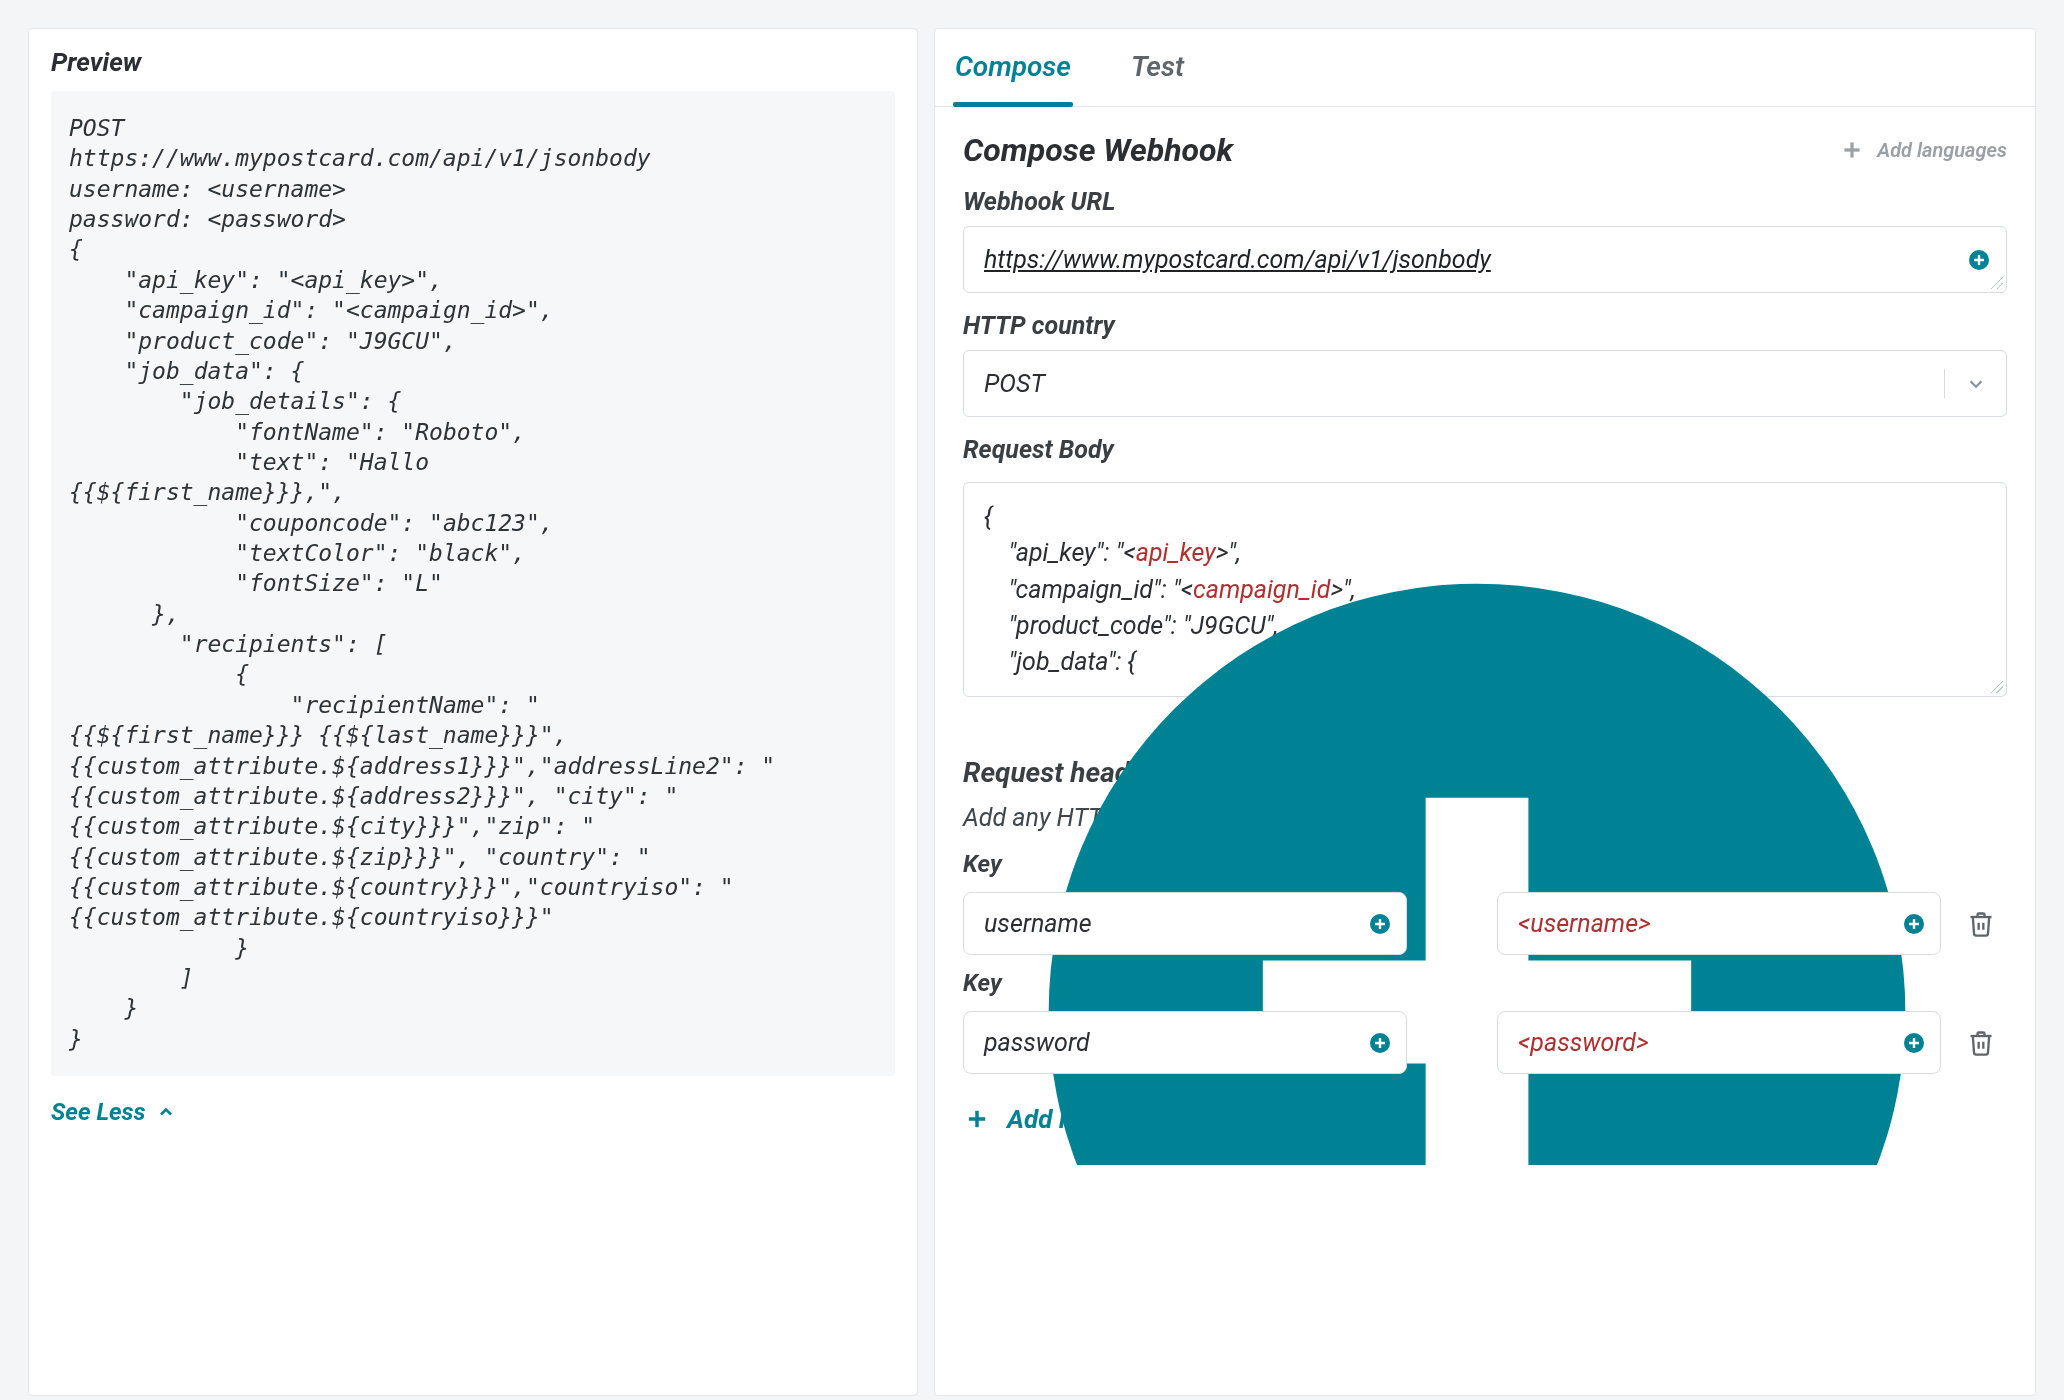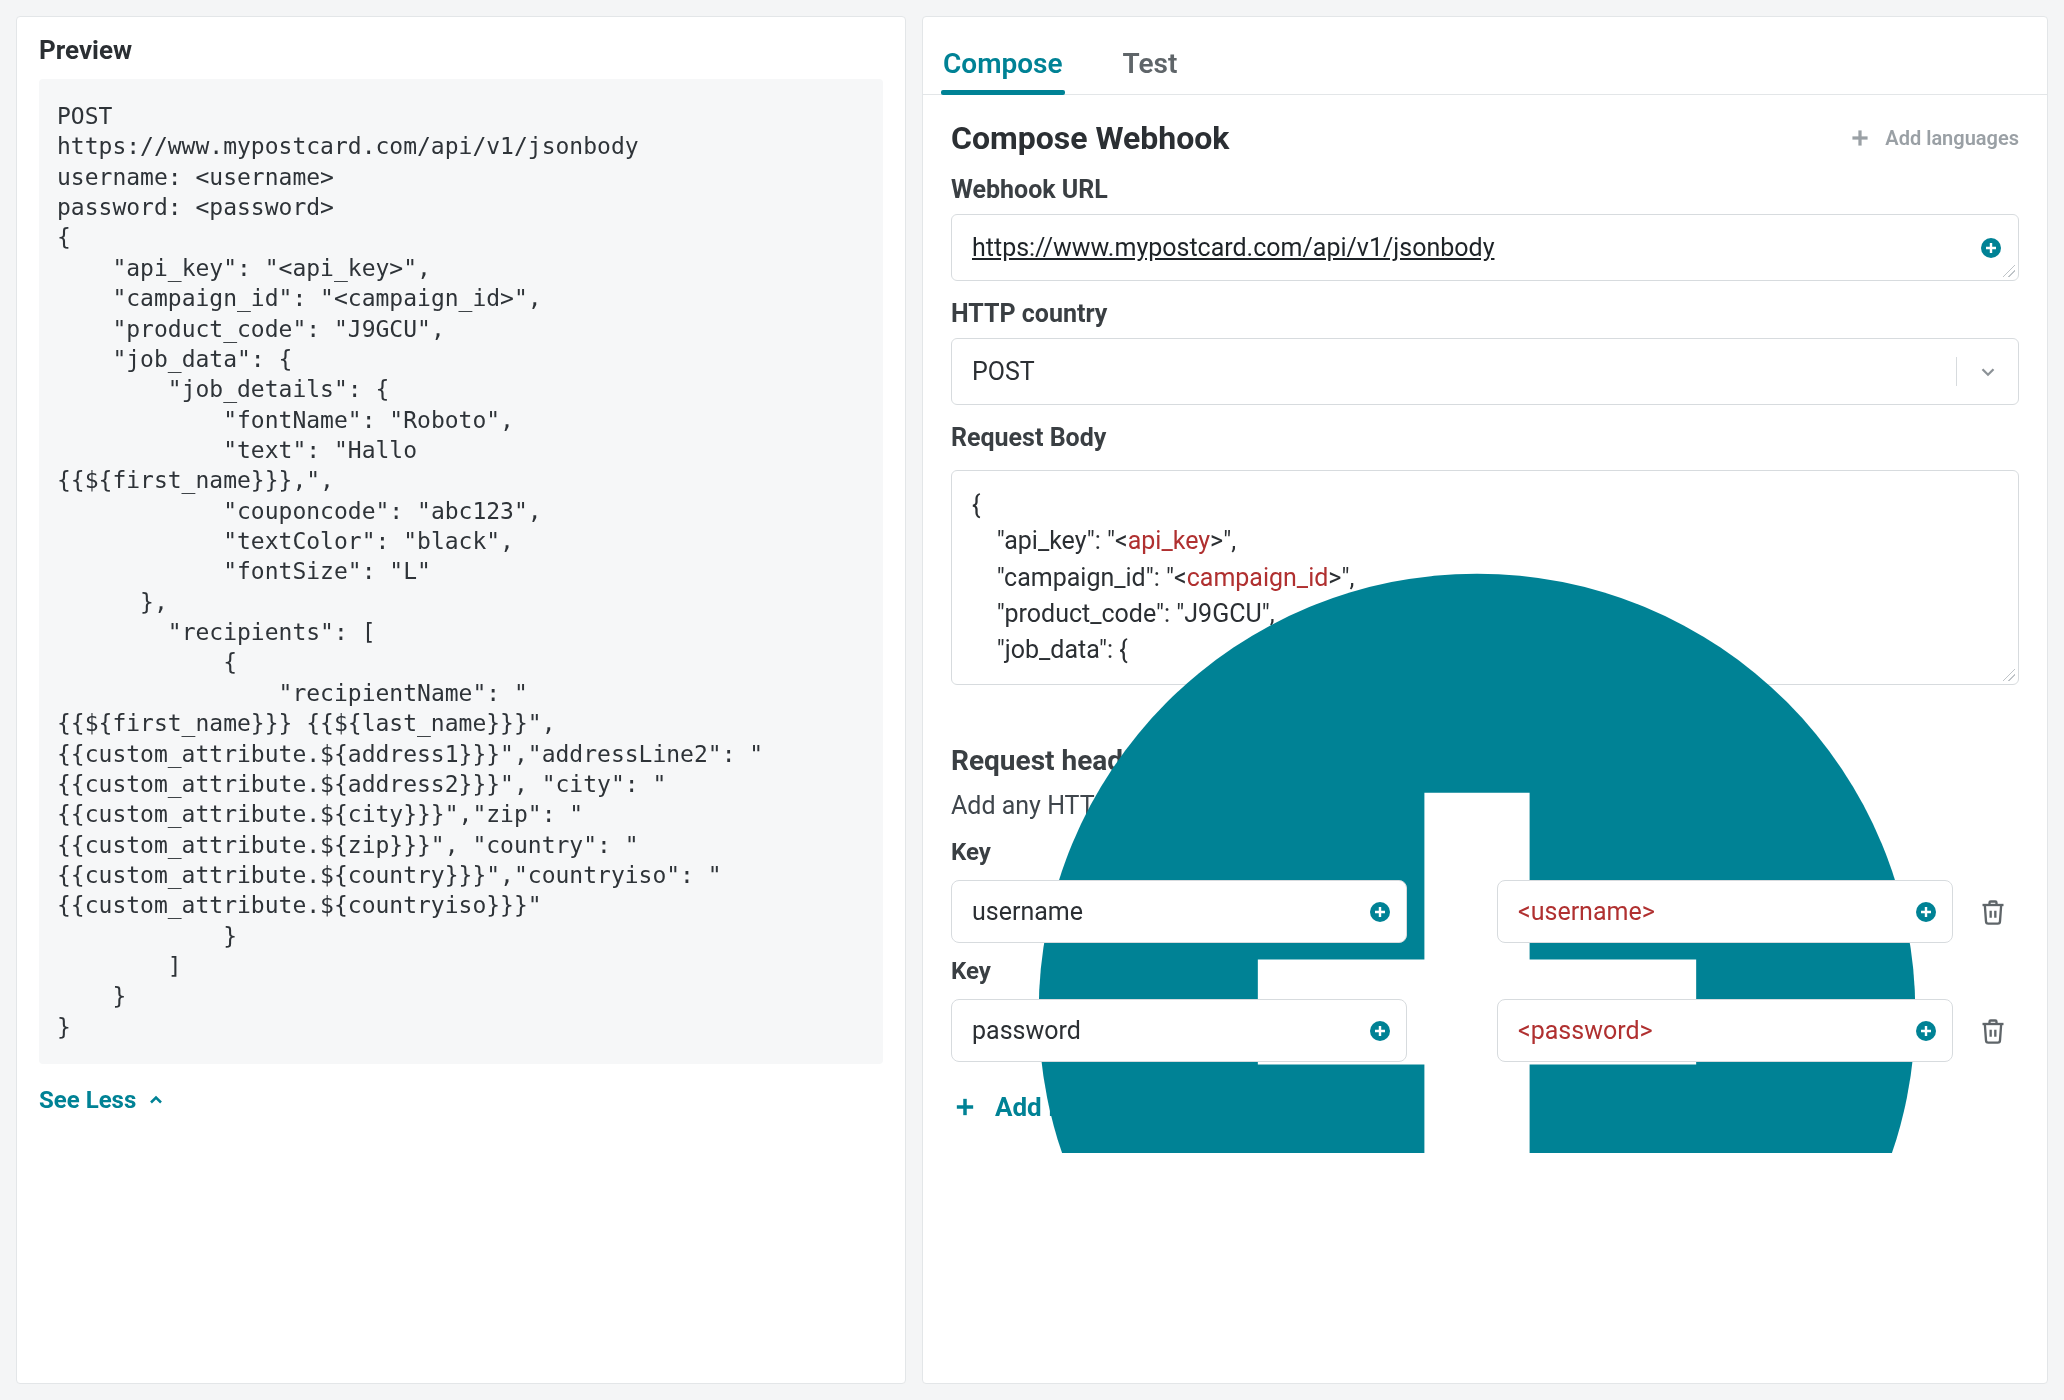--- a/index.html
+++ b/index.html
@@ -19,22 +19,23 @@
   body{
     font-family:-apple-system,BlinkMacSystemFont,"Segoe UI",Roboto,Helvetica,Arial,sans-serif;
     background:var(--bg);
     color:var(--text);
     width:2064px;
     height:1400px;
     overflow:hidden;
   }
   .frame{
     display:flex;
-    margin:16px;
+    margin:28px;
     height:calc(1400px - 32px);
+    font-style:italic;
   }
   
   .left{
     width:890px;
     background:var(--white);
     border:1px solid var(--panel-border);
     border-radius:4px;
     display:flex;
     flex-direction:column;
   }
@@ -96,21 +97,21 @@
     display:flex;
     gap:56px;
     padding:0 18px;
     border-bottom:1px solid var(--panel-border);
     height:78px;
     align-items:flex-end;
   }
   .tab{
     font-size:28px;
     font-weight:600;
-    padding:16px 2px 14px 2px;
+    padding:16px 2px 23px 2px;
     color:#5f6569;
     cursor:pointer;
     position:relative;
   }
   .tab.active{color:var(--teal);}
   .tab.active::after{
     content:"";
     position:absolute;left:0;right:0;bottom:-1px;height:5px;background:var(--teal);
     border-radius:2px;
   }

